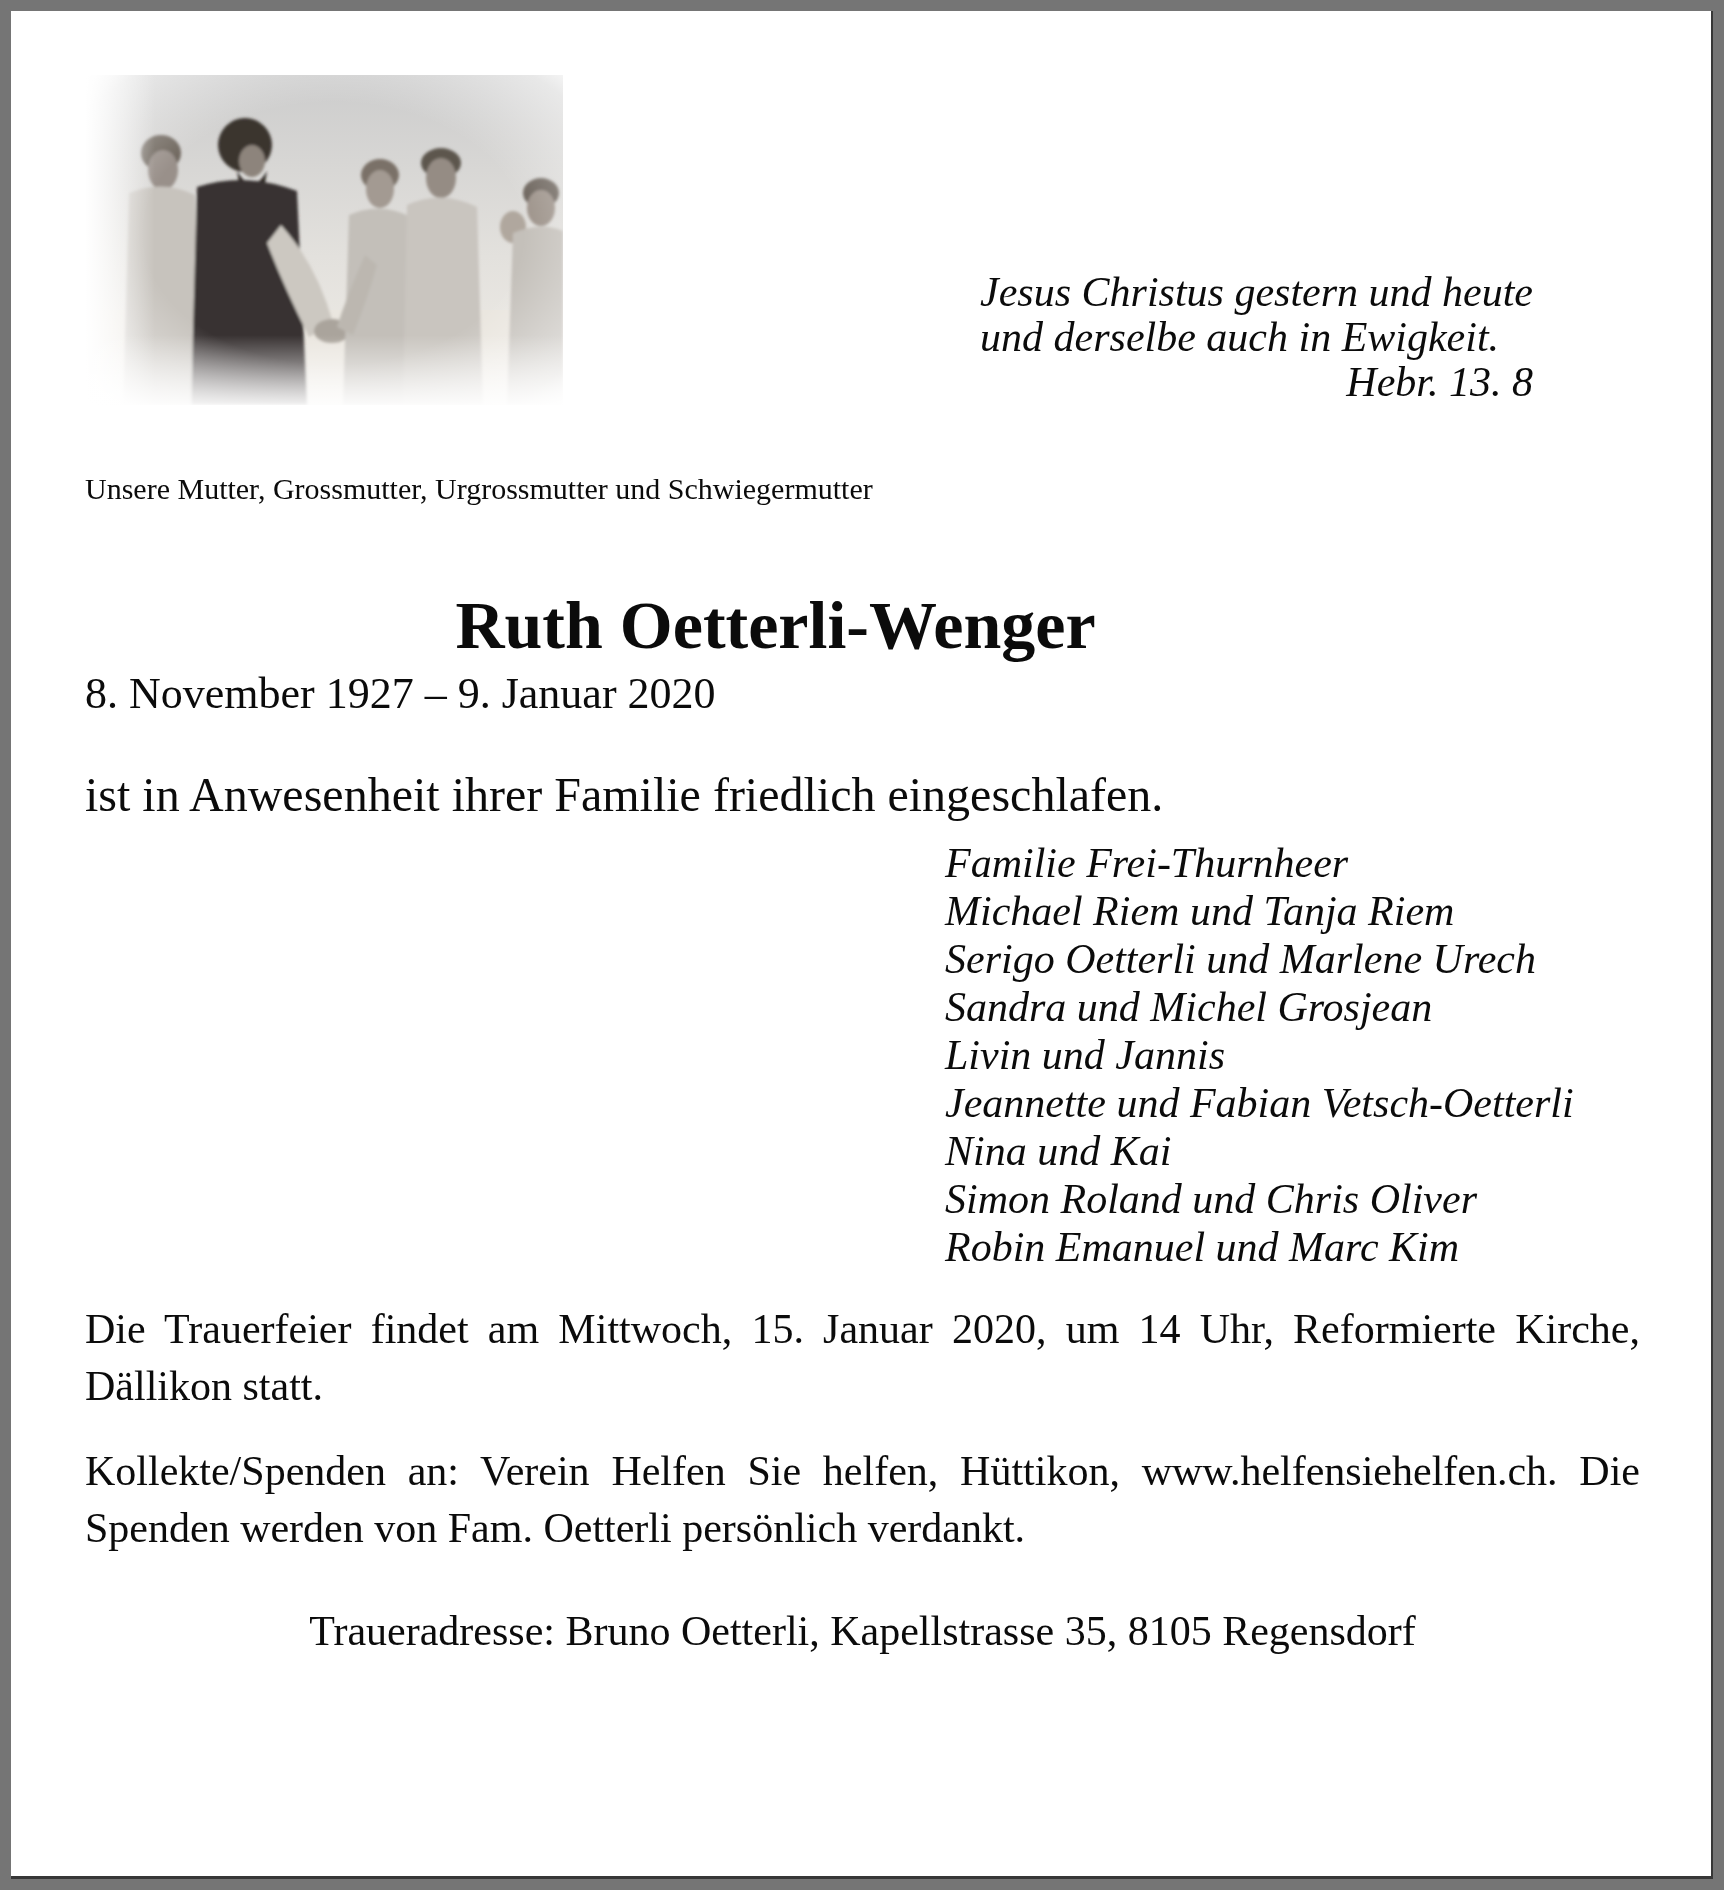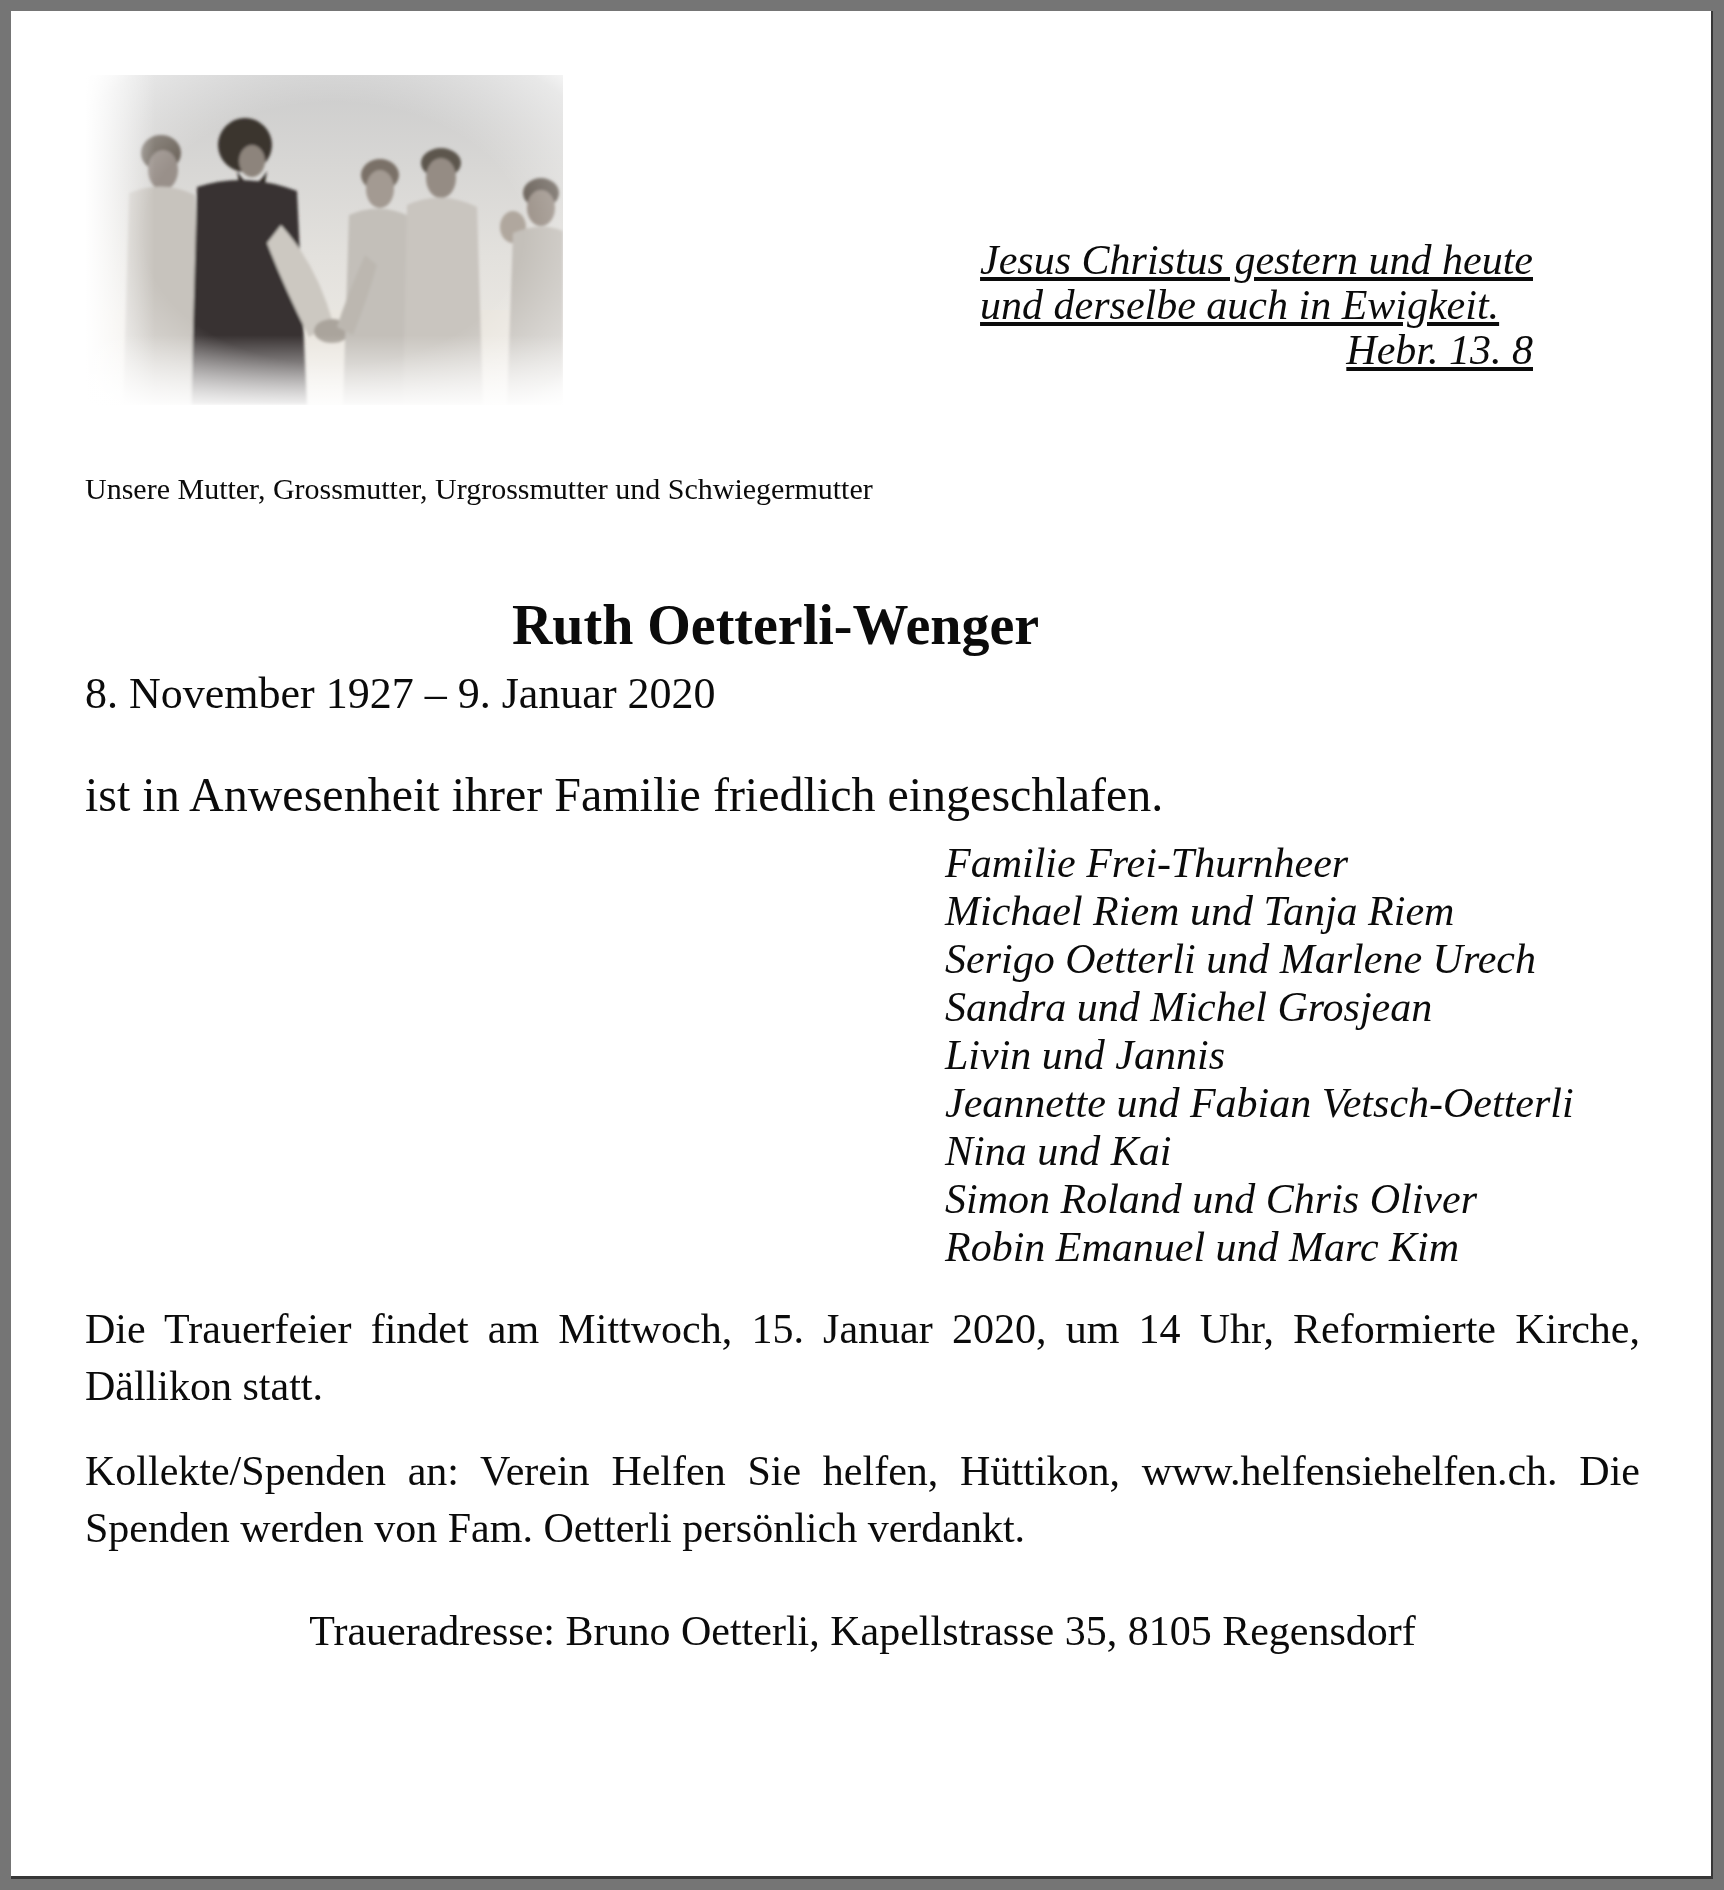--- a/index.html
+++ b/index.html
@@ -20,23 +20,22 @@
   }
   .content {
     box-sizing: border-box;
     width: 100%;
     padding: 64px 73px 40px 74px;
   }
 
   
   .header-row {
     display: flex;
-    align-items: center;
+    align-items: flex-end;
     height: 330px;
-    text-decoration: underline;
   }
   .artwork {
     width: 478px;
     height: 330px;
     flex: 0 0 auto;
   }
   .artwork svg { display: block; }
   .quote-block {
     margin-left: auto;
     margin-right: 107px;
@@ -52,21 +51,21 @@
   
   .intro-line {
     margin-top: 58px;
     font-size: 30px;
     line-height: 52px;
   }
   .deceased-name {
     margin-top: 66px;
     margin-right: 174px;
     text-align: center;
-    font-size: 56px;
+    font-size: 68px;
     line-height: 88px;
     font-weight: 700;
   }
   .deceased-dates {
     margin-right: 174px;
     text-align: left;
     font-size: 44px;
     line-height: 50px;
   }
   .announcement-line {

